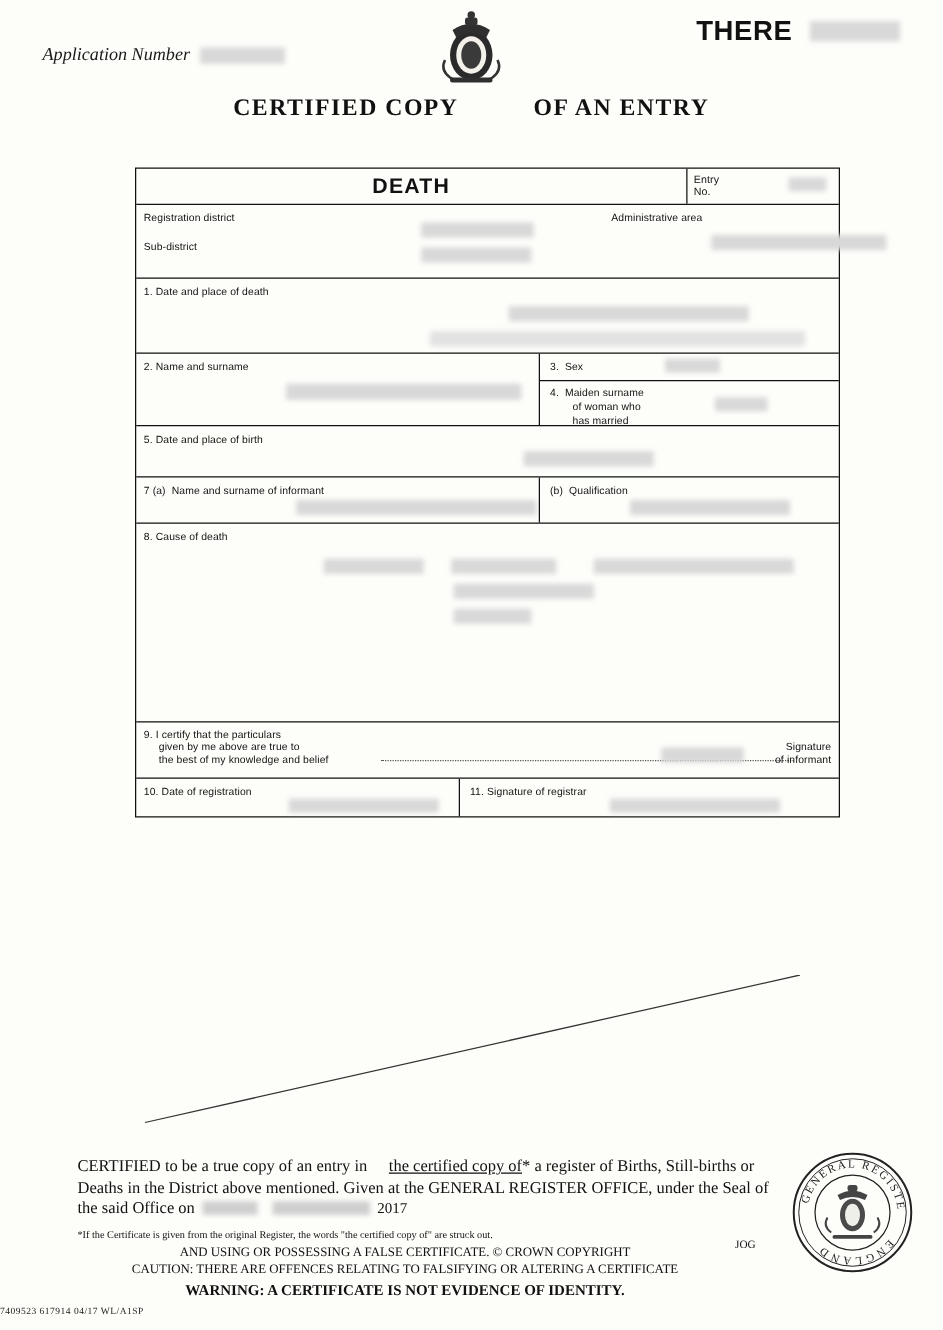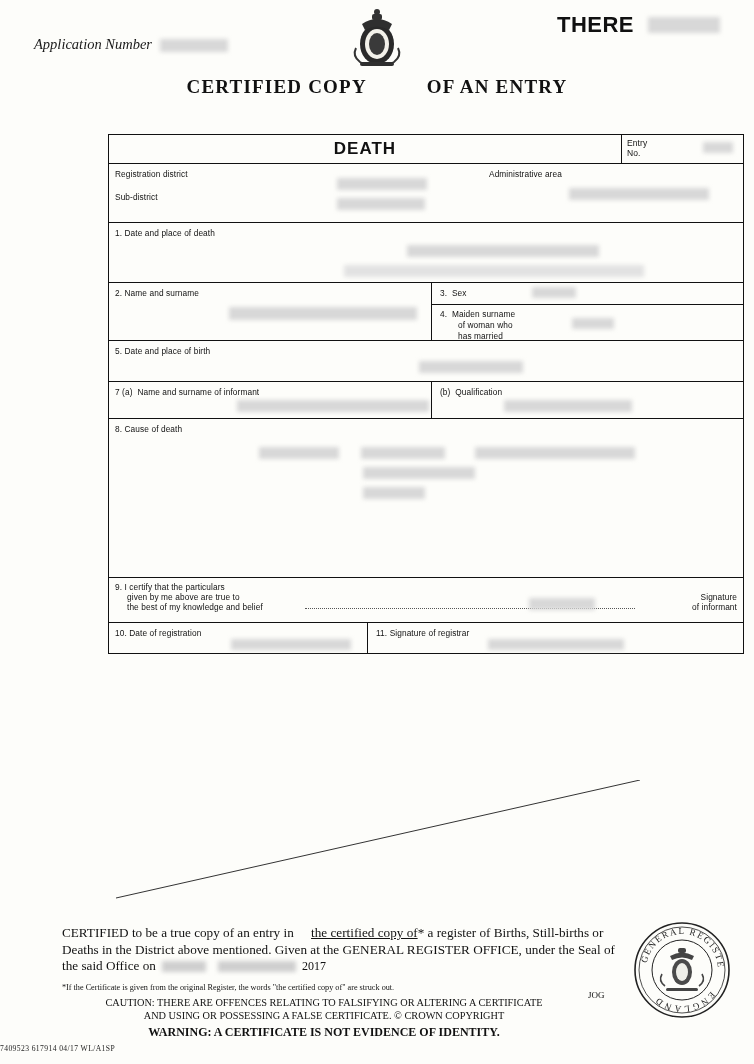--- a/index.html
+++ b/index.html
@@ -80,21 +80,21 @@
     letter-spacing: 1.2px;
     color: #111;
   }
   .title .gap { display: inline-block; width: 60px; }
 
   
   .cert {
     position: absolute;
     left: 108px;
     top: 134px;
-    width: 636px;
+    width: 564px;
     border: 1.4px solid #111;
     box-sizing: border-box;
     font-size: 8.5px;
     color: #111;
   }
   .row { border-bottom: 1px solid #111; position: relative; }
   .row:last-child { border-bottom: none; }
 
   .lbl {
     font-size: 8.3px;
@@ -443,22 +443,22 @@
     <line x1="532" y1="0" x2="8" y2="118" stroke="#333" stroke-width="1"></line>
   </svg>
 
   <div class="footer">
     <span>CERTIFIED to be a true copy of an entry in </span><u>the certified copy of</u><span>*</span><span> a register of Births, Still-births or Deaths in the District above mentioned. Given at the GENERAL  REGISTER  OFFICE, under the Seal of the said Office on</span><span class="blur-date"></span><span class="blur-month"></span><span class="year">2017</span>
   </div>
 
   <div class="fineprint">*If the Certificate is given from the original Register, the words "the certified copy of" are struck out.</div>
 
   <div class="caution">
+    <div>AND USING OR POSSESSING A FALSE CERTIFICATE. © CROWN COPYRIGHT</div>
     <div>CAUTION: THERE ARE OFFENCES RELATING TO FALSIFYING OR ALTERING A CERTIFICATE</div>
-    <div>AND USING OR POSSESSING A FALSE CERTIFICATE. © CROWN COPYRIGHT</div>
   </div>
 
   <div class="warning">WARNING: A CERTIFICATE IS NOT EVIDENCE OF IDENTITY.</div>
 
   <div class="jog">JOG</div>
 
   <div class="serial">7409523  617914  04/17  WL/A1SP</div>
 
   <svg class="gro-seal" viewBox="0 0 100 100">
     <circle cx="50" cy="50" r="47" fill="none" stroke="#222" stroke-width="1.6"></circle>

